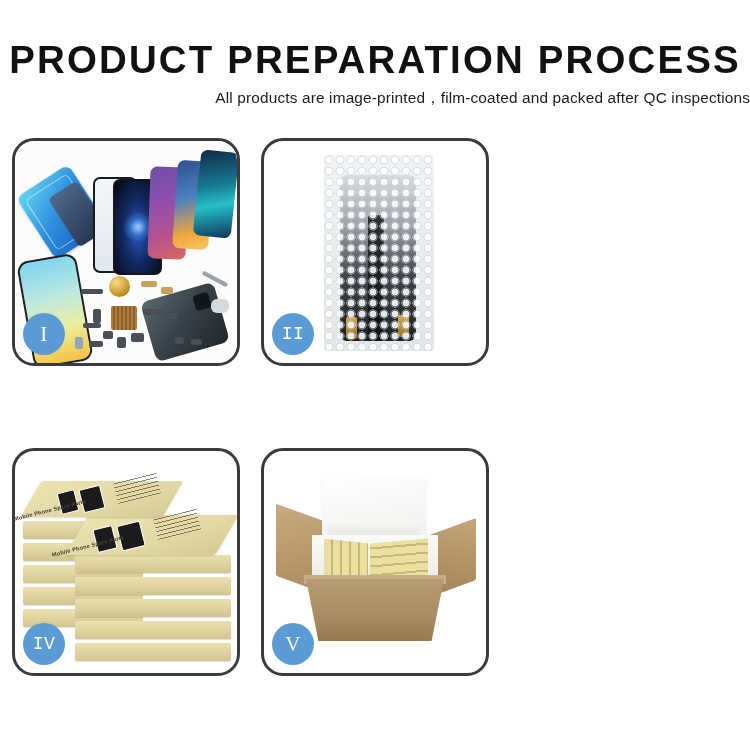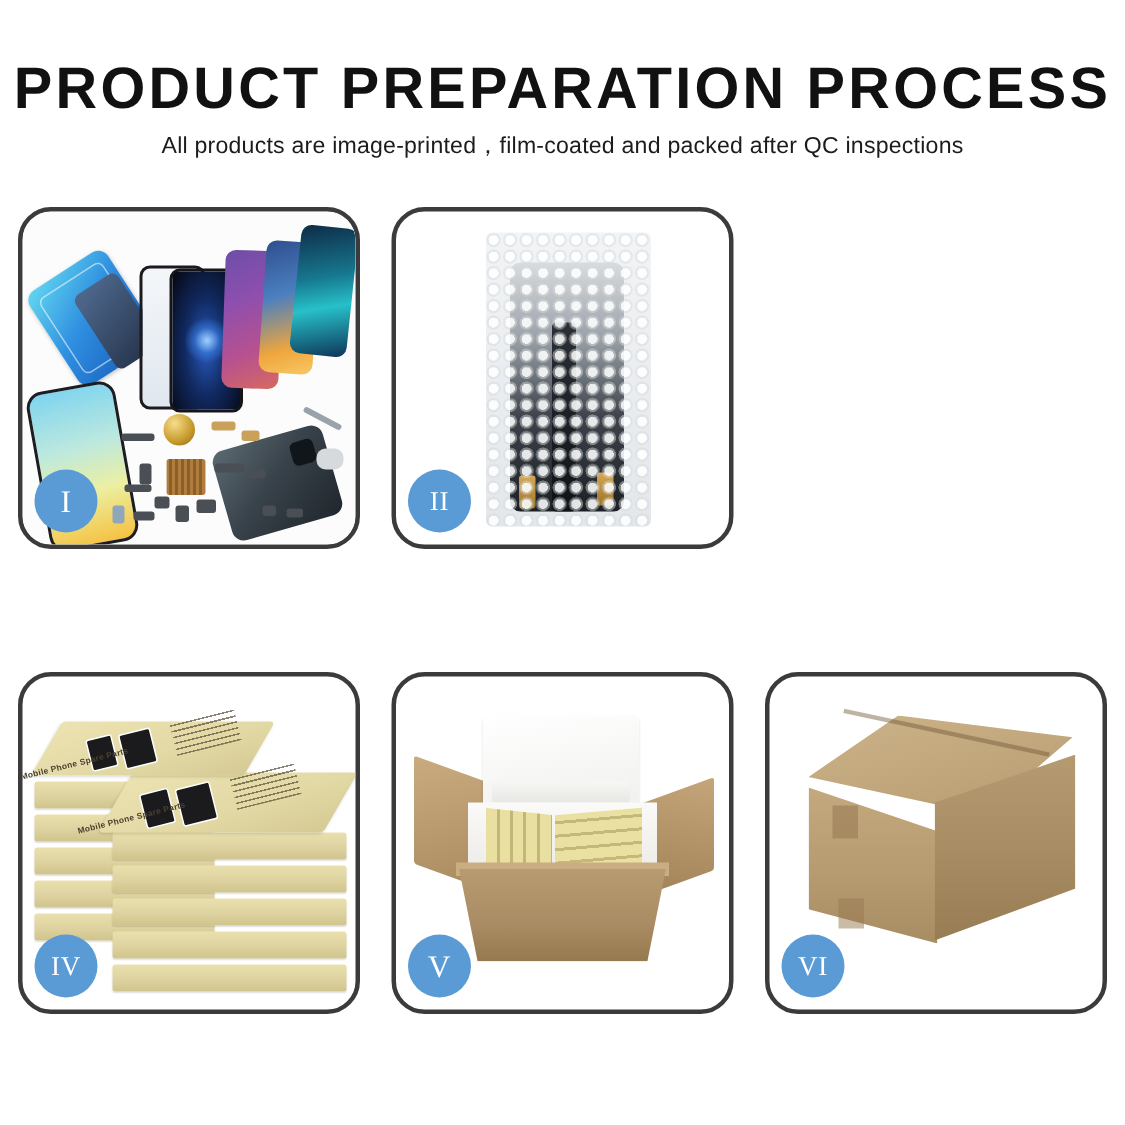--- a/index.html
+++ b/index.html
@@ -40,20 +40,21 @@
     position: absolute;
     top: 88px;
     left: 0;
     width: 750px;
     font-size: 15.4px;
     font-weight: 400;
     letter-spacing: 0.15px;
     color: #1c1c1c;
     line-height: 20px;
     white-space: nowrap;
+    text-align: right;
   }
 
   
   #panel-grid {
     position: absolute;
     top: 138px;
     left: 12px;
     width: 726px;
     height: 600px;
   }
@@ -91,21 +92,21 @@
     background: #5b9bd5;
     color: #ffffff;
     font-family: "Liberation Serif", serif;
     font-size: 21px;
     line-height: 42px;
     text-align: center;
     letter-spacing: 0.5px;
     z-index: 40;
     user-select: none;
   }
-  .badge.wide { font-size: 18px; }
+  .badge.wide { font-size: 18px; font-family: Liberation Mono, monospace; }
 
   
   .p1-bg { position:absolute; inset:0; background:#fcfcfc; }
   .p1-film {
     position: absolute;
     left: 16px; top: 34px;
     width: 62px; height: 74px;
     background: linear-gradient(150deg,#63d8f0 0%, #2f8fe0 45%, #1558b8 100%);
     border-radius: 8px;
     transform: rotate(-33deg);
@@ -544,25 +545,14 @@
       <div class="p5-foamlid"></div>
       <div class="p5-foambase"></div>
       <div class="p5-yellowL"></div>
       <div class="p5-yellowR"></div>
       <div class="p5-rim"></div>
       <div class="p5-front"></div>
     </div>
     <div class="badge">V</div>
   </div>
 
-  <div class="panel panel-row-1 panel-col-2">
-    <div class="panel-photo">
-      <div class="p6-top"></div>
-      <div class="p6-left"></div>
-      <div class="p6-right"></div>
-      <div class="p6-seam"></div>
-      <div class="p6-tape1"></div>
-      <div class="p6-tape2"></div>
-    </div>
-    <div class="badge wide">VI</div>
-  </div>
 
 </div>
 
 </body></html>

